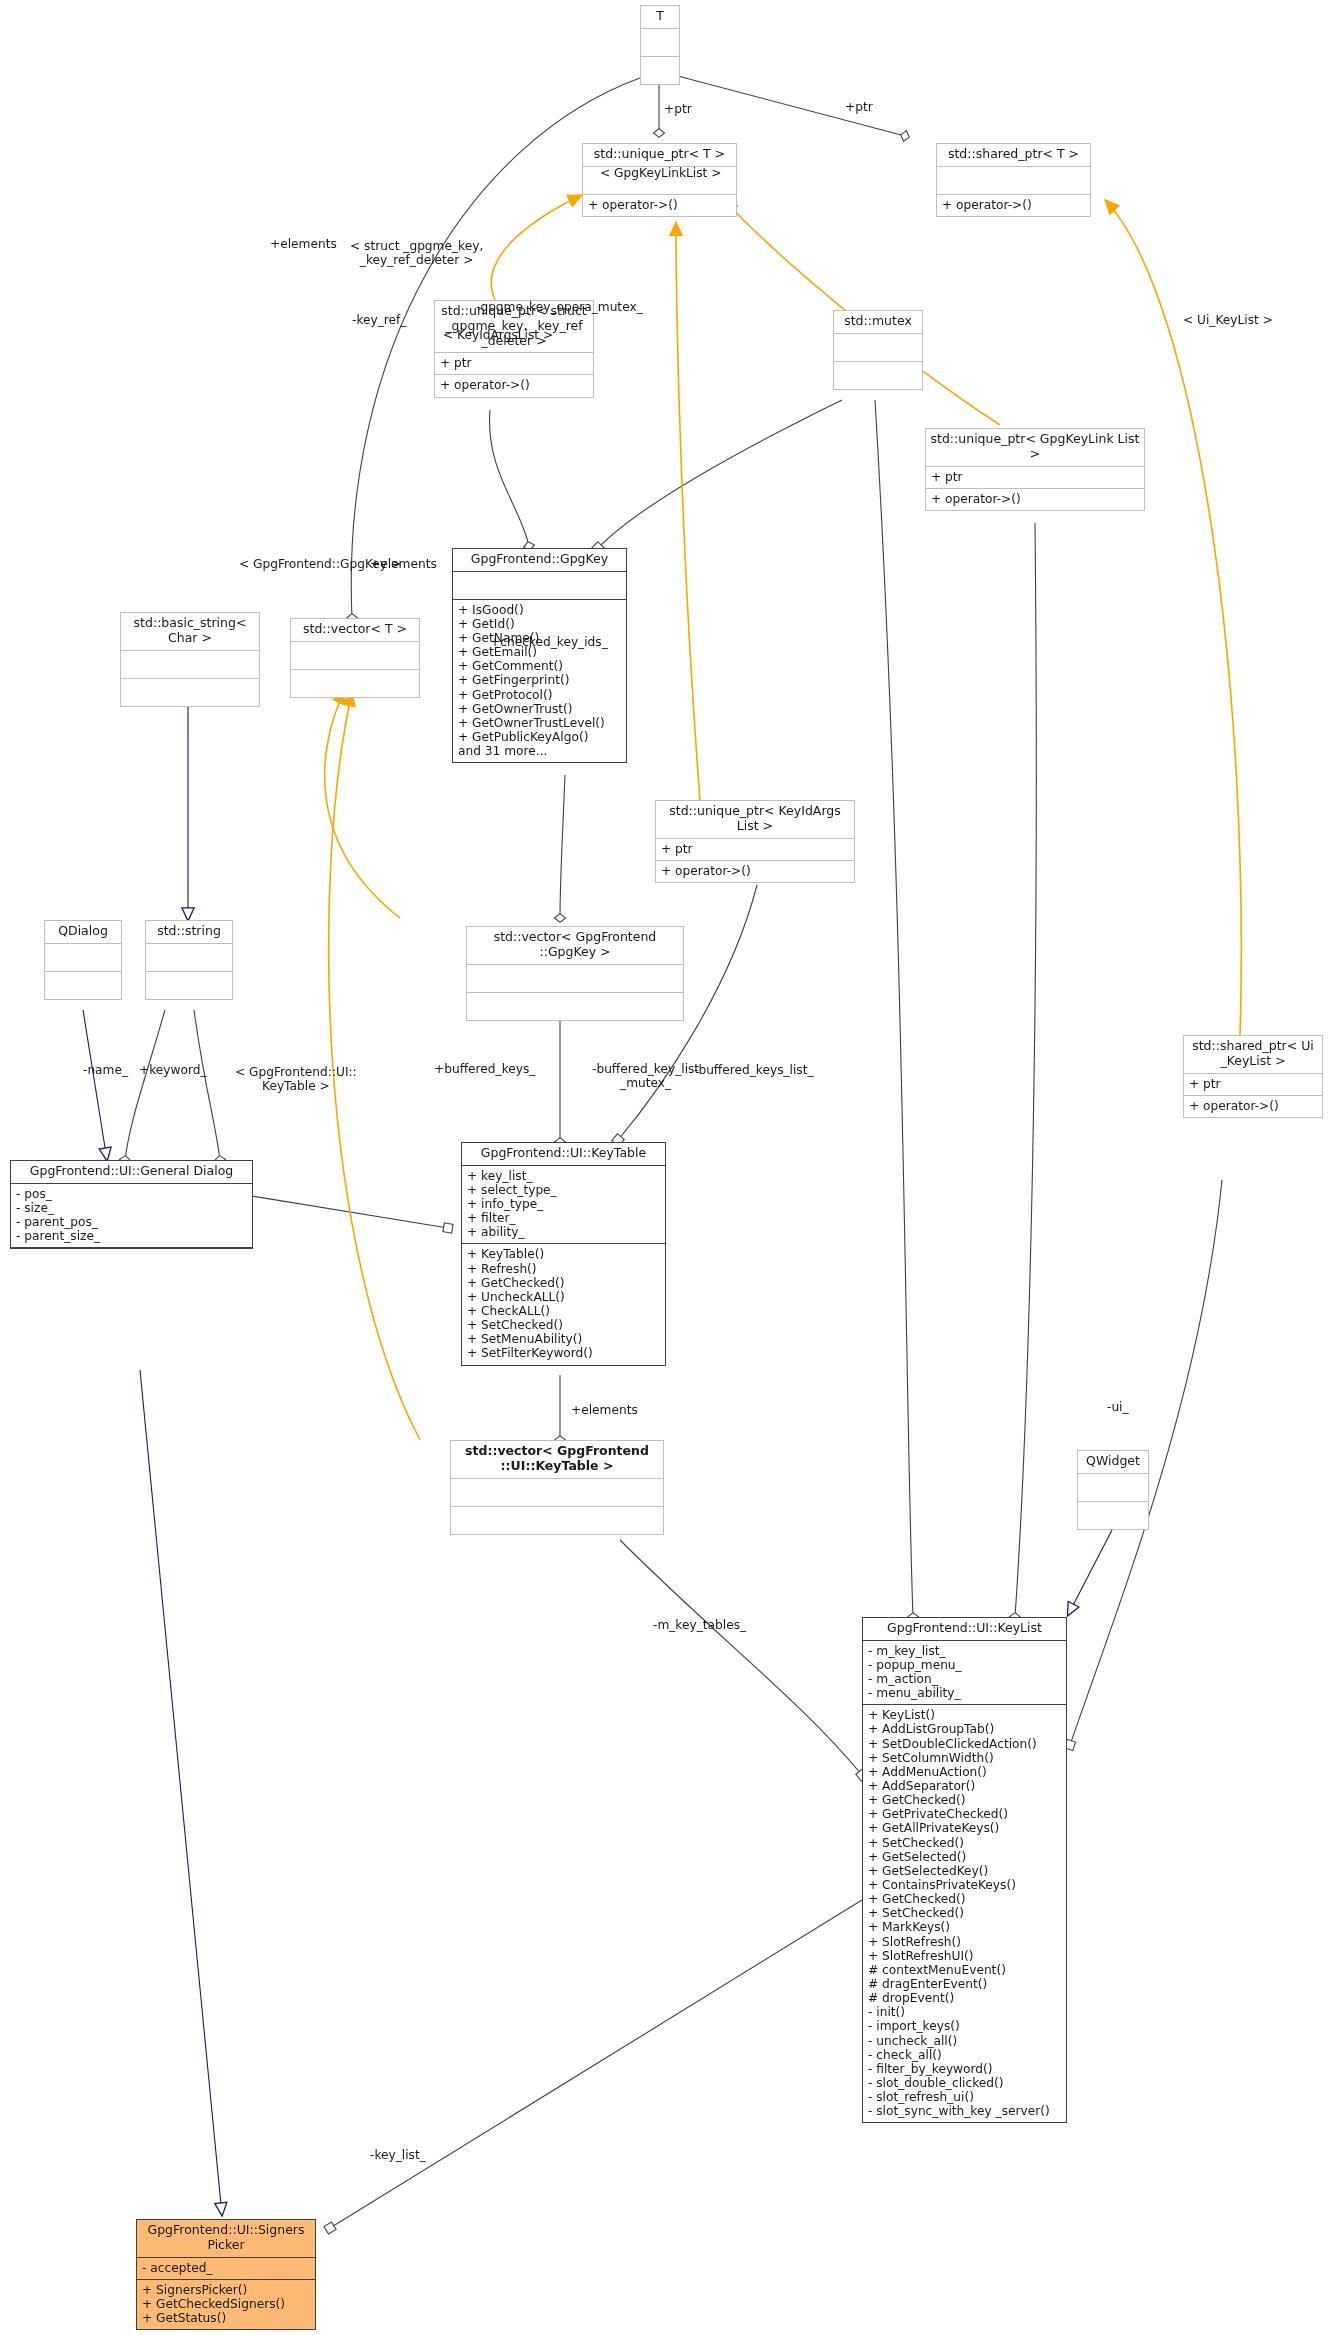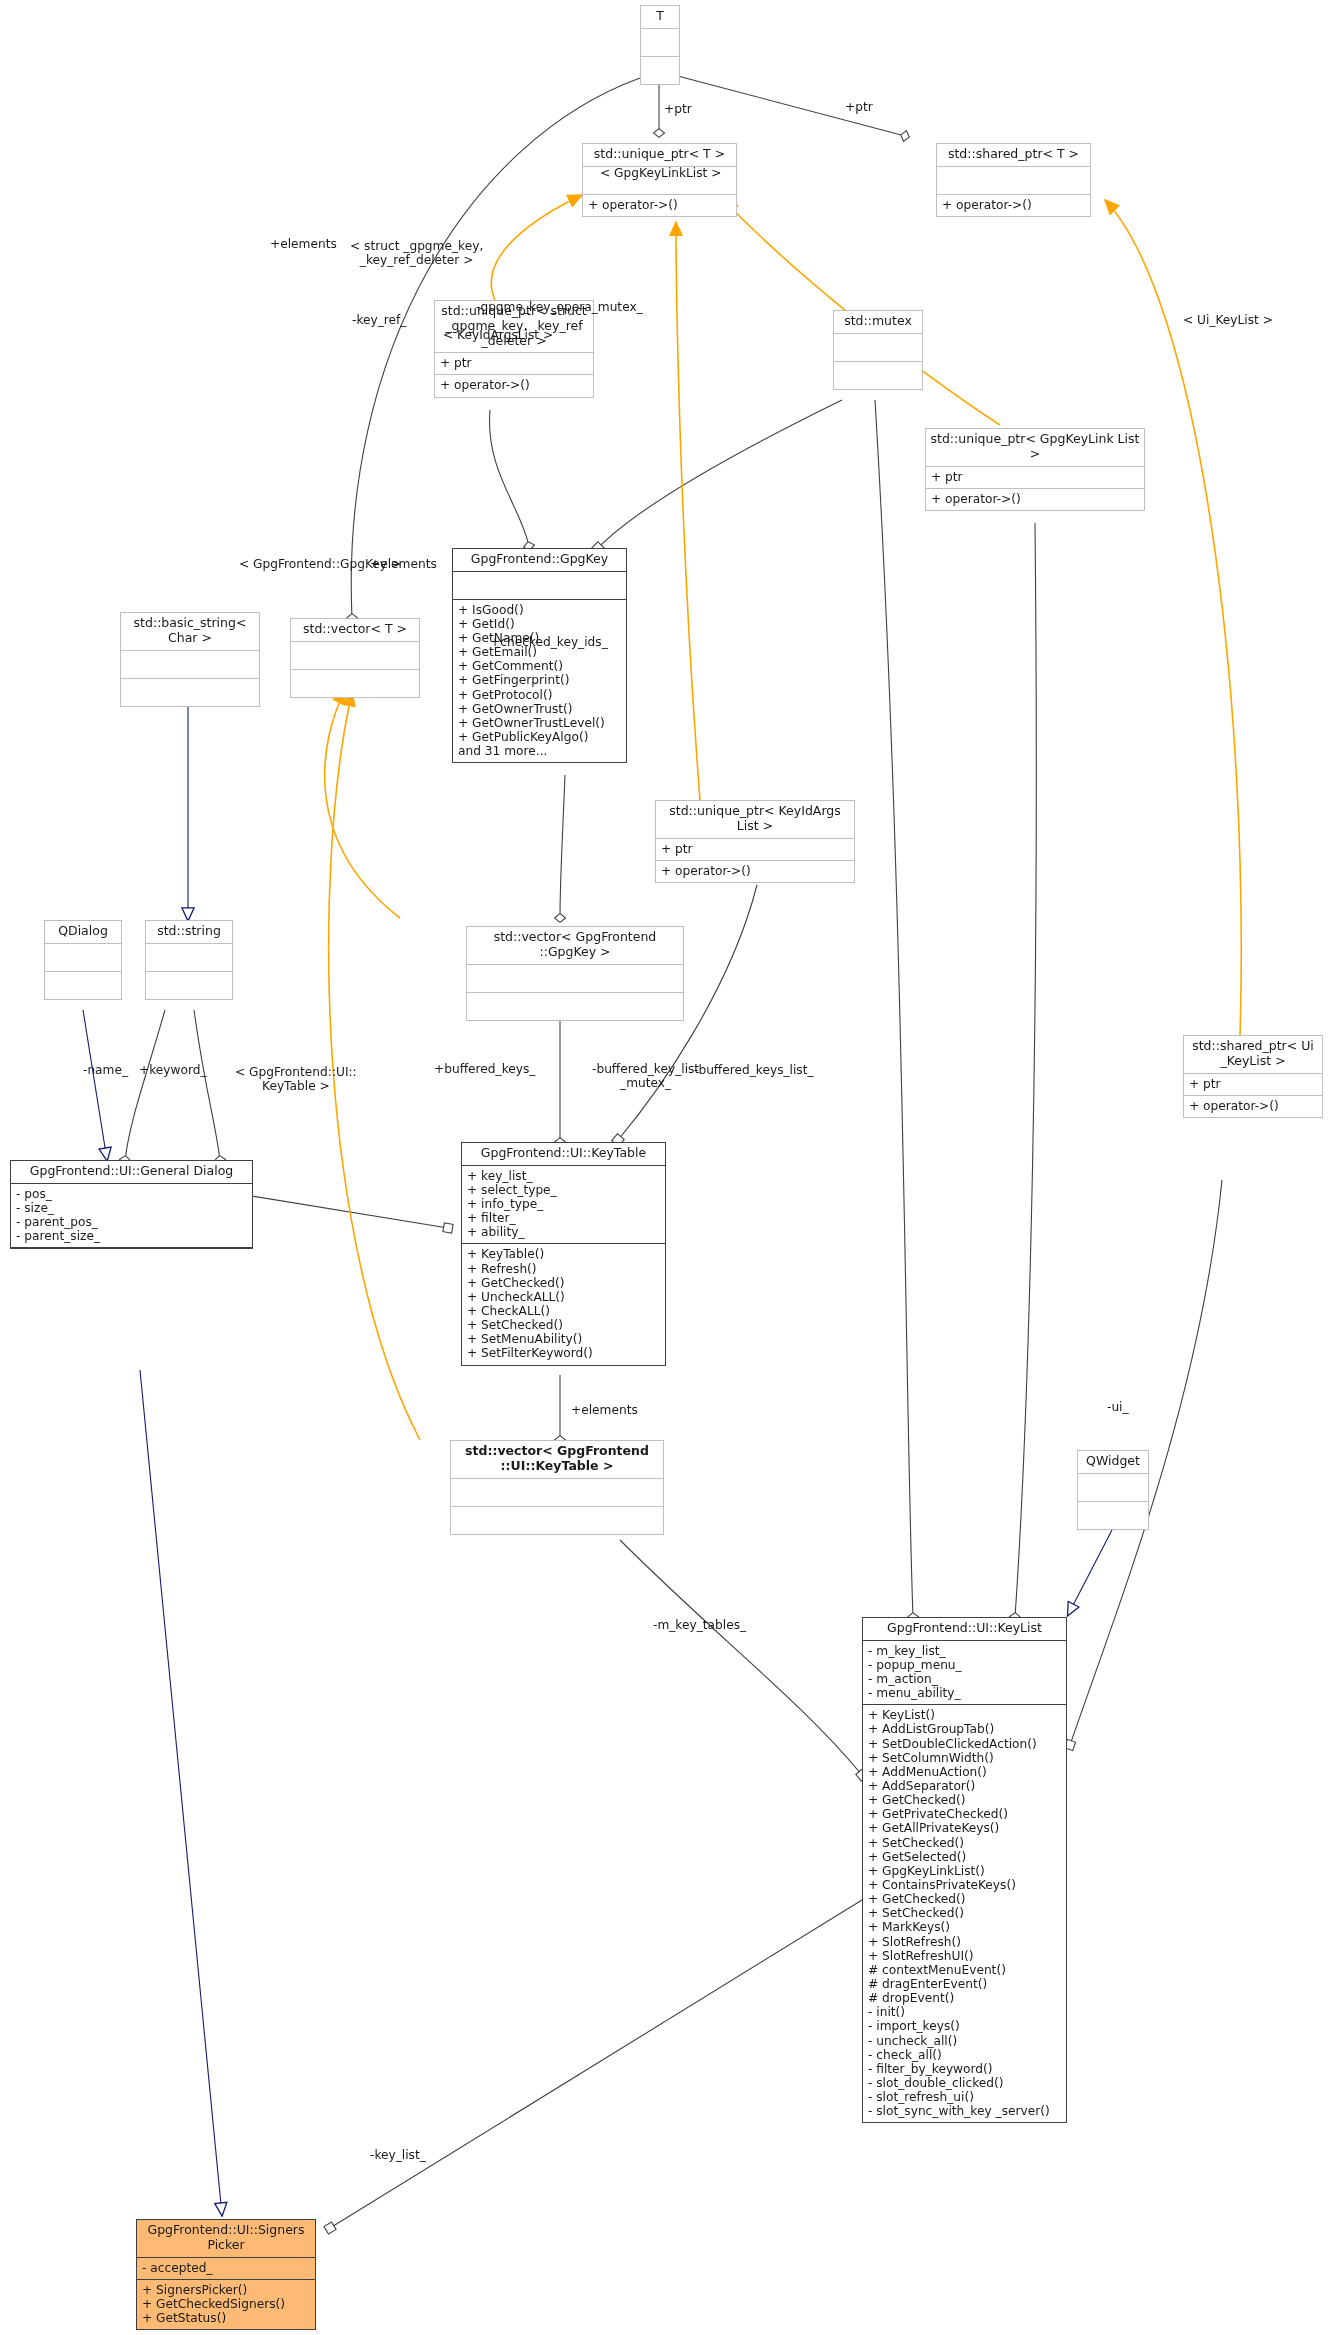--- a/index.html
+++ b/index.html
@@ -319,21 +319,21 @@
         <div>+ AddListGroupTab()</div>
         <div>+ SetDoubleClickedAction()</div>
         <div>+ SetColumnWidth()</div>
         <div>+ AddMenuAction()</div>
         <div>+ AddSeparator()</div>
         <div>+ GetChecked()</div>
         <div>+ GetPrivateChecked()</div>
         <div>+ GetAllPrivateKeys()</div>
         <div>+ SetChecked()</div>
         <div>+ GetSelected()</div>
-        <div>+ GpgKeyLinkList()</div>
+        <div>+ GetSelectedKey()</div>
         <div>+ ContainsPrivateKeys()</div>
         <div>+ GetChecked()</div>
         <div>+ SetChecked()</div>
         <div>+ MarkKeys()</div>
         <div>+ SlotRefresh()</div>
         <div>+ SlotRefreshUI()</div>
         <div># contextMenuEvent()</div>
         <div># dragEnterEvent()</div>
         <div># dropEvent()</div>
         <div>- init()</div>

